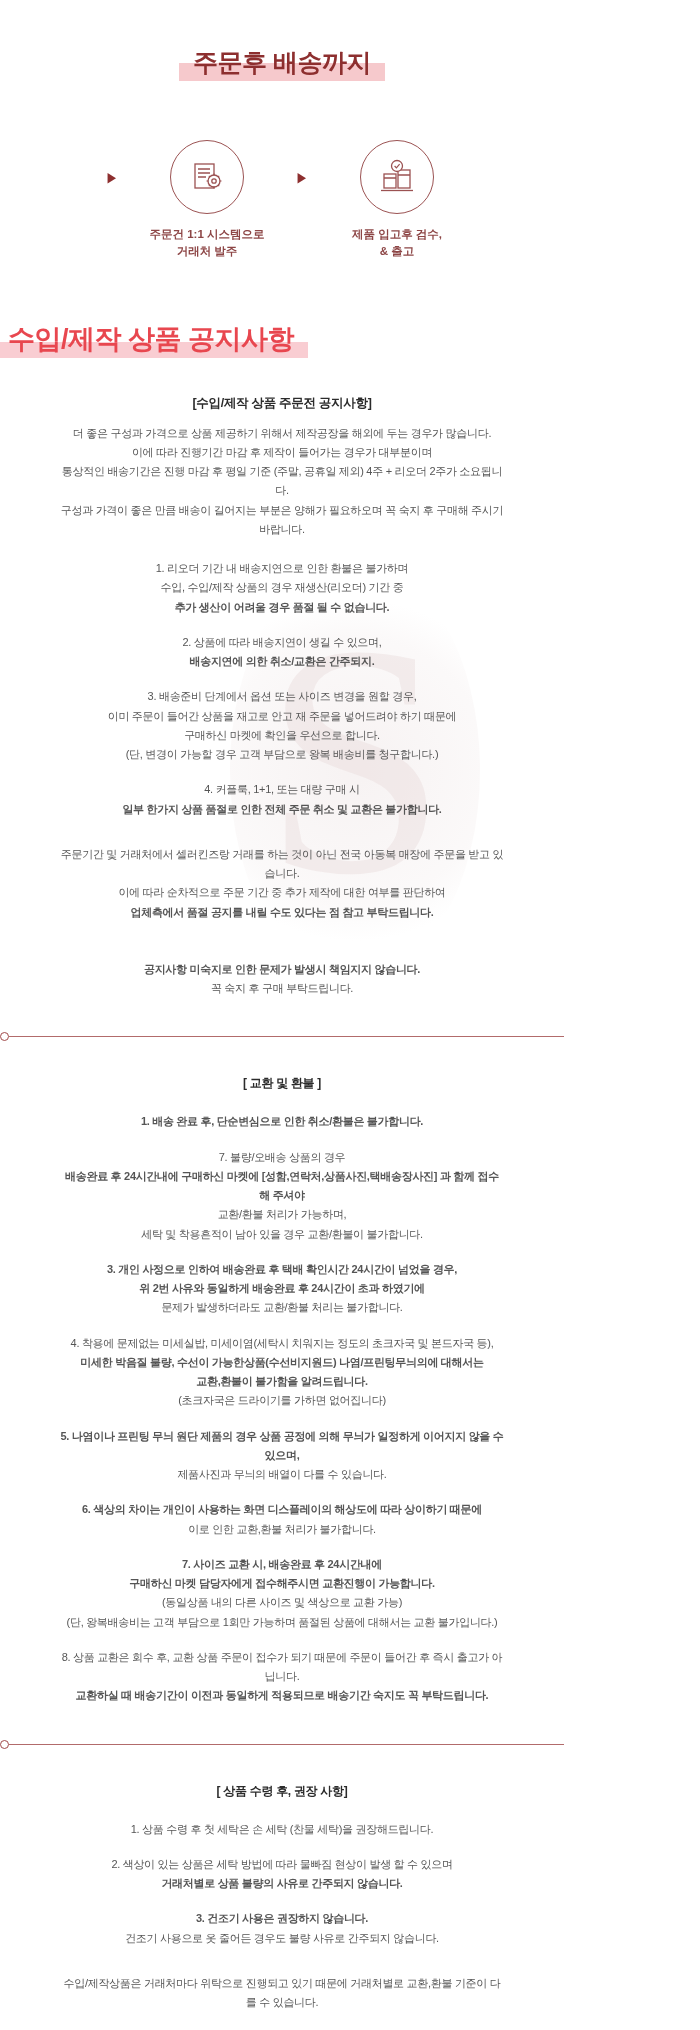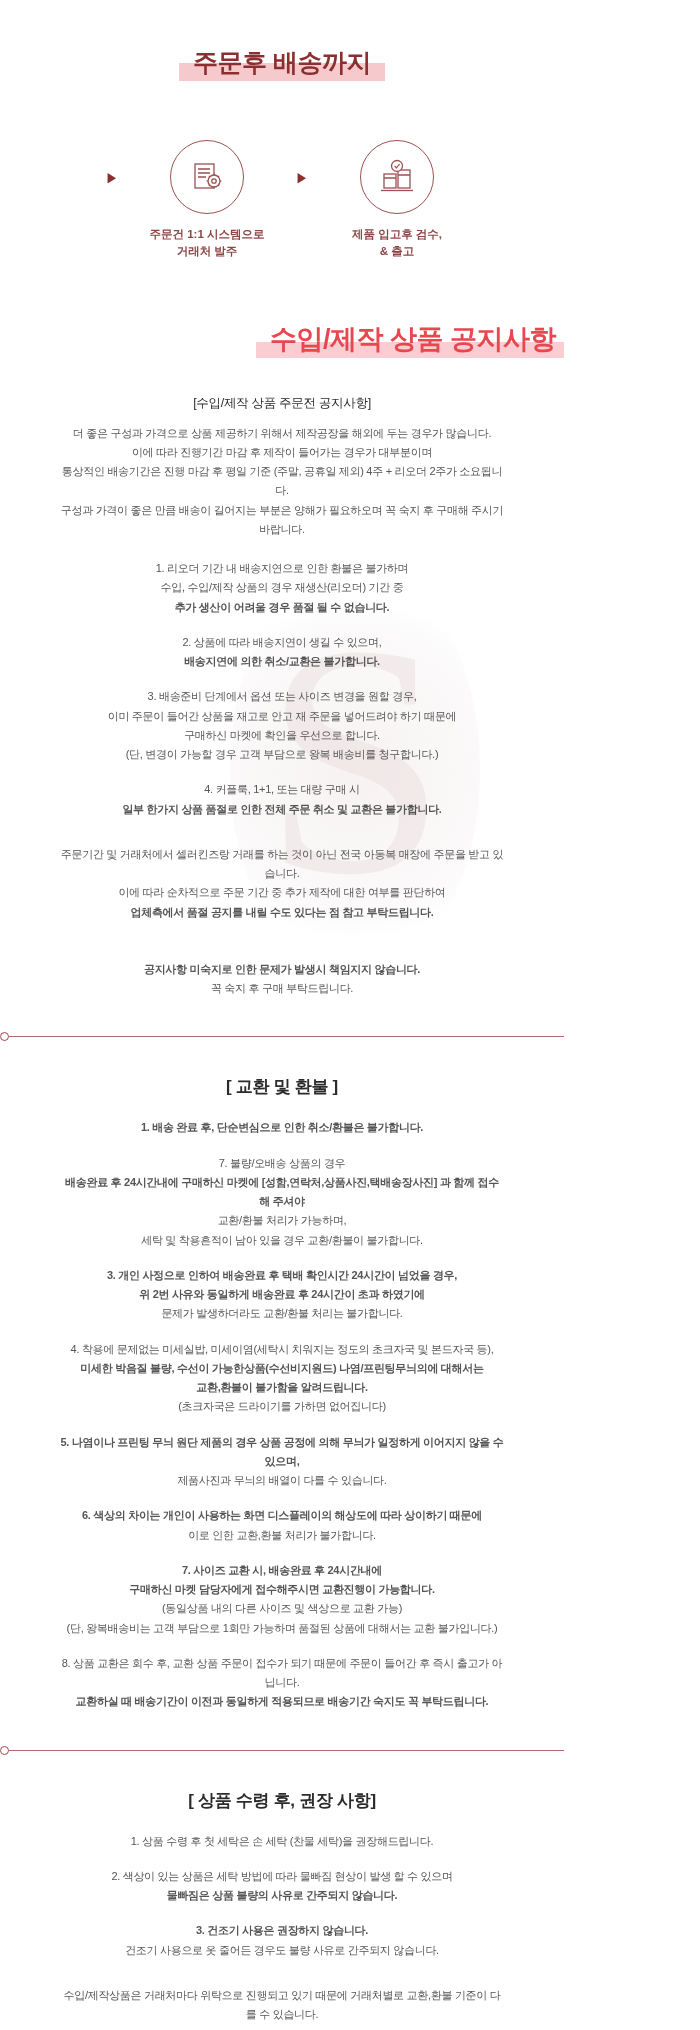--- a/index.html
+++ b/index.html
@@ -93,21 +93,21 @@
   }
   .arrow {
     width:40px;
     padding-top:30px;
     text-align:center;
     color:#8d2f2f;
     font-size:13px;
   }
 
   
-  .title-wrap { text-align:right; margin-top:58px;margin-left:16px; }
+  .title-wrap { text-align:left; margin-top:58px; }
   .main-title {
     display:inline-block;
     position:relative;
     font-size:27px;
     font-weight:bold;
     color:#e8474f;
     letter-spacing:-0.5px;
     padding:2px 8px 4px;
   }
   .main-title .hl {
@@ -117,21 +117,21 @@
     background:#f9cdd2;
     z-index:-1;
   }
   .main-title span.txt { position:relative; z-index:2; }
 
   
   .sec { text-align:center; padding:0 60px; }
   .sec h3 {
     margin:0;
     font-size:12.5px;
-    font-weight:normal;
+    font-weight:bold;
     color:#2b2b2b;
     letter-spacing:-0.3px;
   }
   p.tx {
     margin:0;
     font-size:11px;
     line-height:1.75;
     color:#555;
     letter-spacing:-0.3px;
   }
@@ -159,21 +159,21 @@
     position:absolute; top:0;
     width:9px; height:9px;
     border-radius:50%;
     background:#fff;
     border:1.5px solid #a14a4a;
   }
   .divider .dot.l { left:0; }
   .divider .dot.r { right:0; }
 
   .sec-head {
-    font-size:17px;
+    font-size:12px;
     font-weight:bold;
     color:#2b2b2b;
     text-align:center;
     letter-spacing:-0.3px;
   }
 </style>
 </head>
 <body>
 
 <div class="page">
@@ -256,21 +256,21 @@
       <div>
         <p class="tx">1. 리오더 기간 내 배송지연으로 인한 환불은 불가하며</p>
         <p class="tx">수입, 수입/제작 상품의 경우 재생산(리오더) 기간 중</p>
         <p class="tx red">추가 생산이 어려울 경우 품절 될 수 없습니다.</p>
       </div>
 
       <div class="gap-16"></div>
 
       <div>
         <p class="tx">2. 상품에 따라 배송지연이 생길 수 있으며,</p>
-        <p class="tx red">배송지연에 의한 취소/교환은 불가합니다.</p>
+        <p class="tx red">배송지연에 의한 취소/교환은 간주되지.</p>
       </div>
 
       <div class="gap-16"></div>
 
       <div>
         <p class="tx">3. 배송준비 단계에서 옵션 또는 사이즈 변경을 원할 경우,</p>
         <p class="tx">이미 주문이 들어간 상품을 재고로 안고 재 주문을 넣어드려야 하기 때문에</p>
         <p class="tx">구매하신 마켓에 확인을 우선으로 합니다.</p>
         <p class="tx">(단, 변경이 가능할 경우 고객 부담으로 왕복 배송비를 청구합니다.)</p>
       </div>
@@ -373,21 +373,21 @@
       <div class="sec-head">[ 상품 수령 후, 권장 사항]</div>
       <div class="gap-20"></div>
 
       <div>
         <p class="tx">1. 상품 수령 후 첫 세탁은 손 세탁 (찬물 세탁)을 권장해드립니다.</p>
       </div>
       <div class="gap-16"></div>
 
       <div>
         <p class="tx">2. 색상이 있는 상품은 세탁 방법에 따라 물빠짐 현상이 발생 할 수 있으며</p>
-        <p class="tx red">물빠짐은 상품 불량의 사유로 간주되지 않습니다.</p>
+        <p class="tx red">거래처별로 상품 불량의 사유로 간주되지 않습니다.</p>
       </div>
       <div class="gap-16"></div>
 
       <div>
         <p class="tx red">3. 건조기 사용은 권장하지 않습니다.</p>
         <p class="tx">건조기 사용으로 옷 줄어든 경우도 불량 사유로 간주되지 않습니다.</p>
       </div>
 
       <div class="gap-26"></div>
       <p class="tx">수입/제작상품은 거래처마다 위탁으로 진행되고 있기 때문에 거래처별로 교환,환불 기준이 다를 수 있습니다.</p>

